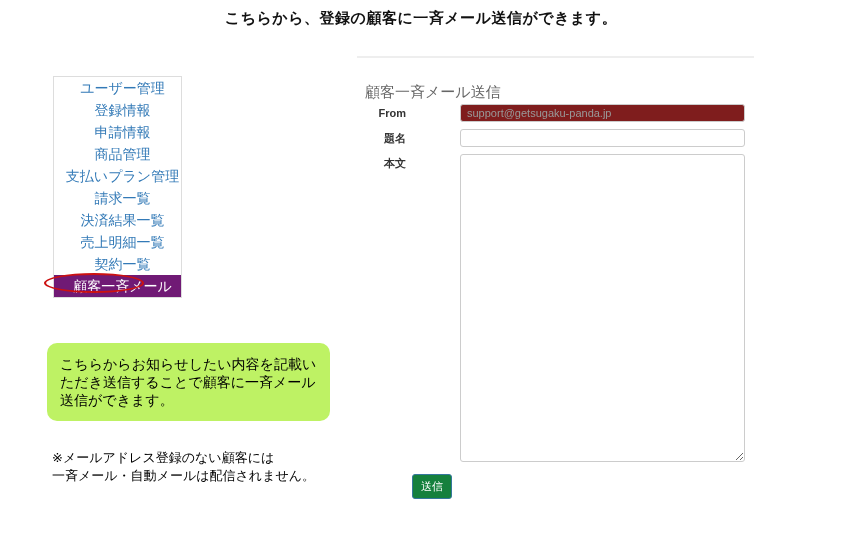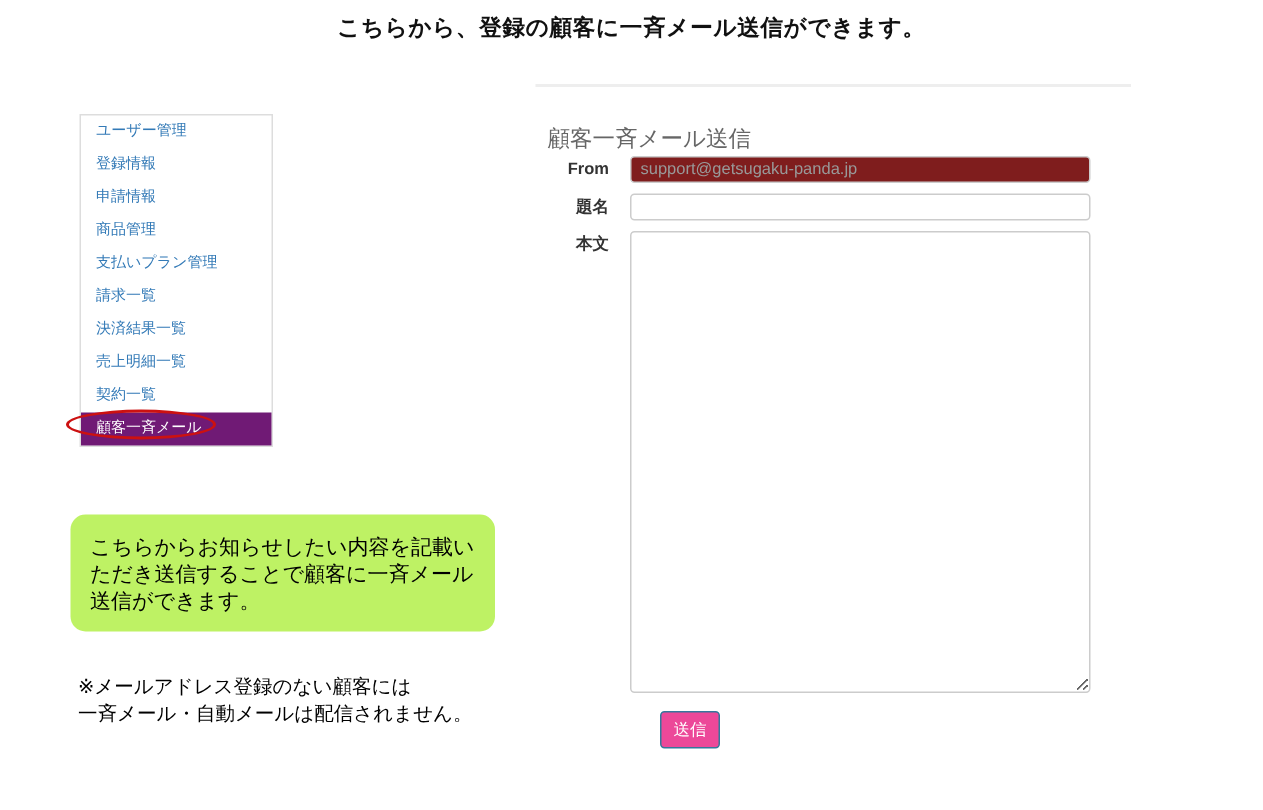--- a/index.html
+++ b/index.html
@@ -25,25 +25,26 @@
     position: absolute;
     left: 53px; top: 76px;
     width: 129px;
     background: #fff;
     border: 1px solid #ddd;
   }
   .sidebar-item {
     height: 22px;
     line-height: 22px;
     padding-left: 10px;
-    font-size: 10px;
+    font-size: 14px;
     color: #337ab7;
     cursor: pointer;
     white-space: nowrap;
     overflow: hidden;
+    text-align: center;
   }
   .sidebar-item.selected {
     background: #701a75;
     color: #ffffff;
   }
 
   .sel-ellipse {
     position: absolute;
     left: 44px; top: 273px;
     width: 100px; height: 20px;
@@ -67,20 +68,21 @@
   }
   .mail-form {
     position: absolute;
     left: 365px; top: 104px;
     width: 380px;
   }
   .form-row {
     display: flex;
     align-items: flex-start;
     margin-bottom: 7px;
+    gap: 40px;
   }
   .form-label {
     flex: 0 0 55px;
     text-align: right;
     padding-right: 14px;
     font-size: 11px;
     font-weight: bold;
     color: #333;
     line-height: 18px;
   }
@@ -103,22 +105,22 @@
     border-radius: 3px;
     font-size: 11px;
     padding: 4px 6px;
     color: #333;
     resize: both;
     font-family: "Liberation Sans", "DejaVu Sans", sans-serif;
     outline: none;
   }
   .send-button {
     position: absolute;
-    left: 440px; top: 474px;
-    background: #ec4899;
+    left: 412px; top: 474px;
+    background: #15803d;
     color: #fff;
     border: 1px solid #35779c;
     border-radius: 3px;
     font-size: 11px;
     padding: 4px 8px;
     cursor: pointer;
     font-family: Liberation Mono, monospace;
   }
 
   

